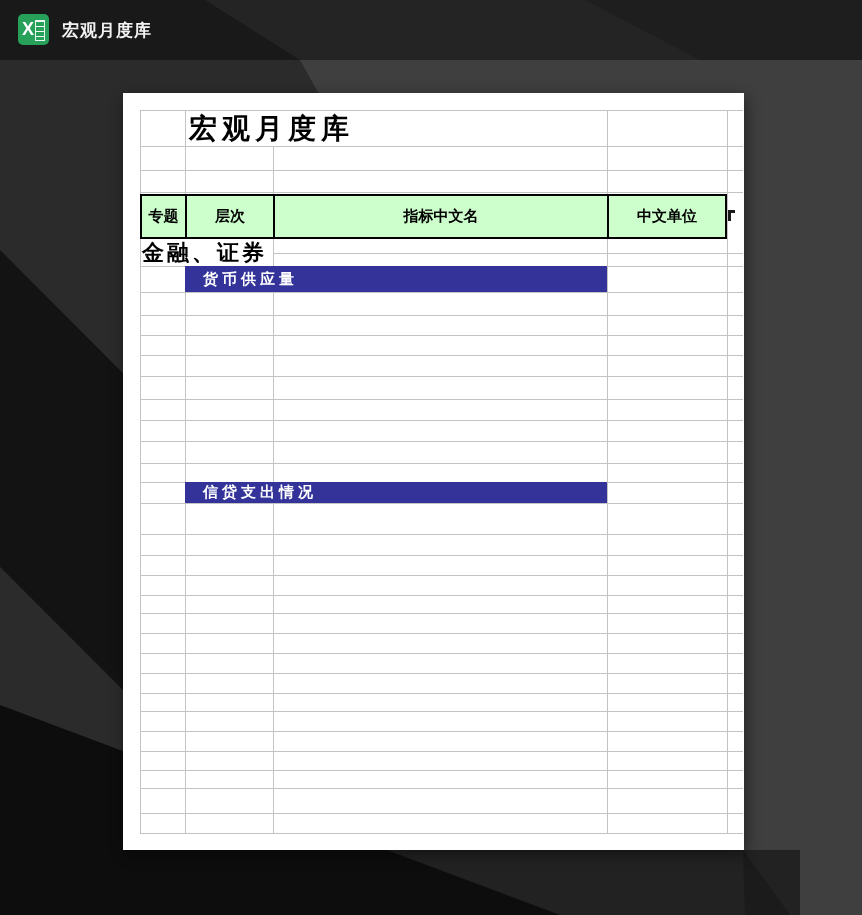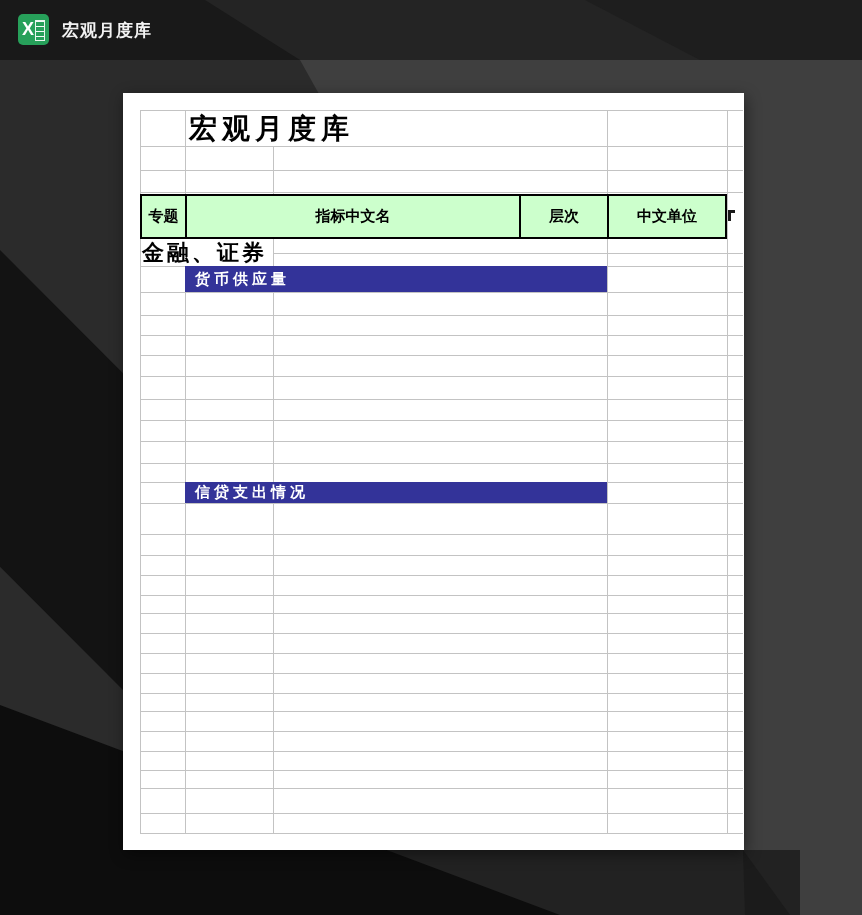--- a/index.html
+++ b/index.html
@@ -56,21 +56,21 @@
   #hdr-c0{width:45px;}#hdr-c1{width:88px;}#hdr-c2{width:334px;}#hdr-c3{flex:1;}
 
   #hdr-tick{position:absolute;left:605px;top:117px;width:3px;height:11px;background:#1a1a1a;z-index:3;}
   #hdr-tick:after{content:"";position:absolute;left:0;top:0;width:7px;height:3px;background:#1a1a1a;}
 
   #section-label{position:absolute;left:19px;top:146px;height:42px;line-height:27px;z-index:2;
         font-size:22px;font-weight:bold;color:#000;letter-spacing:3px;white-space:nowrap;}
 
   .banner{position:absolute;left:62px;width:422px;z-index:3;background:var(--ban,#333399);
         color:#fff;font-size:15px;font-weight:bold;letter-spacing:4px;
-        display:flex;align-items:center;padding-left:10px;box-sizing:border-box;white-space:nowrap;}
+        display:flex;align-items:center;padding-left:18px;box-sizing:border-box;white-space:nowrap;}
   #banner-0{top:173px;height:26px;}
   #banner-1{top:389px;height:21px;}
   #banner-2{top:695px;height:25px;}
 </style>
 </head>
 <body>
 
 <div id="root" style="--grid: #c3c3c3; --hdr: #ccffcc; --ban: #333399;">
 
   <div class="bg" id="bg-base"></div>
@@ -130,22 +130,22 @@
         <div class="vline" style="left: 62px; top: 173px; height: 567px;"></div>
         <div class="vline" style="left: 150px; top: 53px; height: 687px;"></div>
         <div class="vline" style="left: 484px; top: 17px; height: 723px;"></div>
         <div class="vline" style="left: 604px; top: 17px; height: 723px;"></div>
       </div>
 
     <div id="sheet-title">宏观月度库</div>
 
     <div id="header-row">
       <div class="hdr-cell" id="hdr-c0">专题</div>
+      <div class="hdr-cell" id="hdr-c1">层次</div>
       <div class="hdr-cell" id="hdr-c2">指标中文名</div>
-      <div class="hdr-cell" id="hdr-c1">层次</div>
       <div class="hdr-cell" id="hdr-c3">中文单位</div>
     </div>
     <div id="hdr-tick"></div>
 
     <div id="section-label">金融、证券</div>
 
     <div class="banner" id="banner-0">货币供应量</div>
     <div class="banner" id="banner-1">信贷支出情况</div>
   </div>
 

